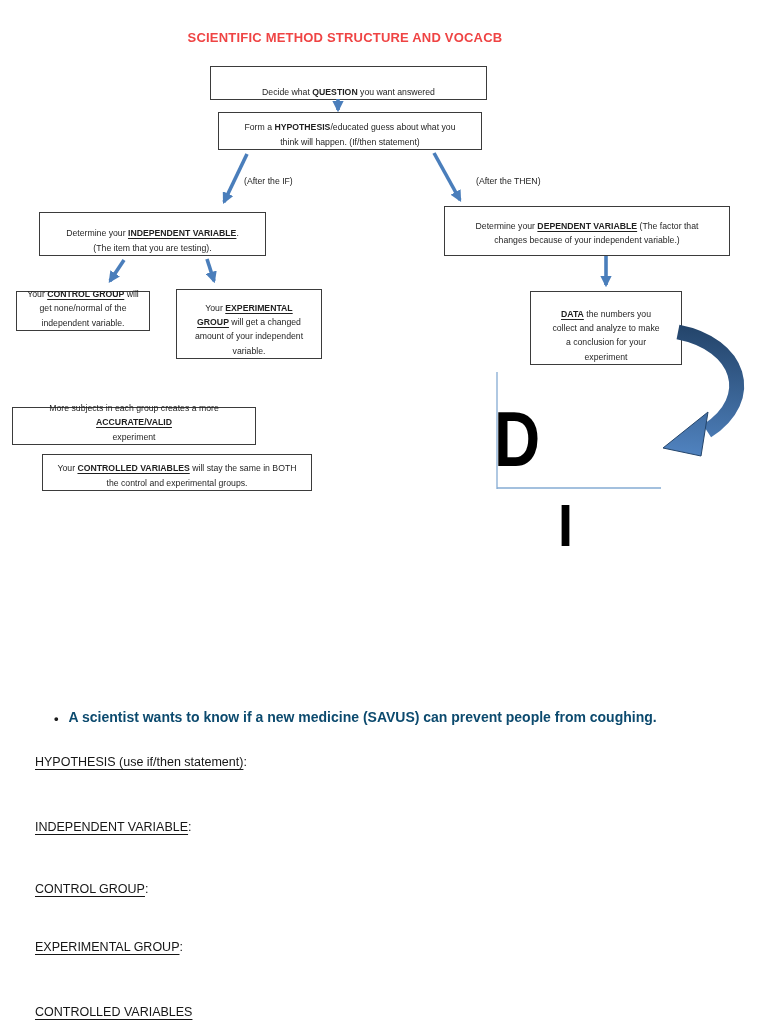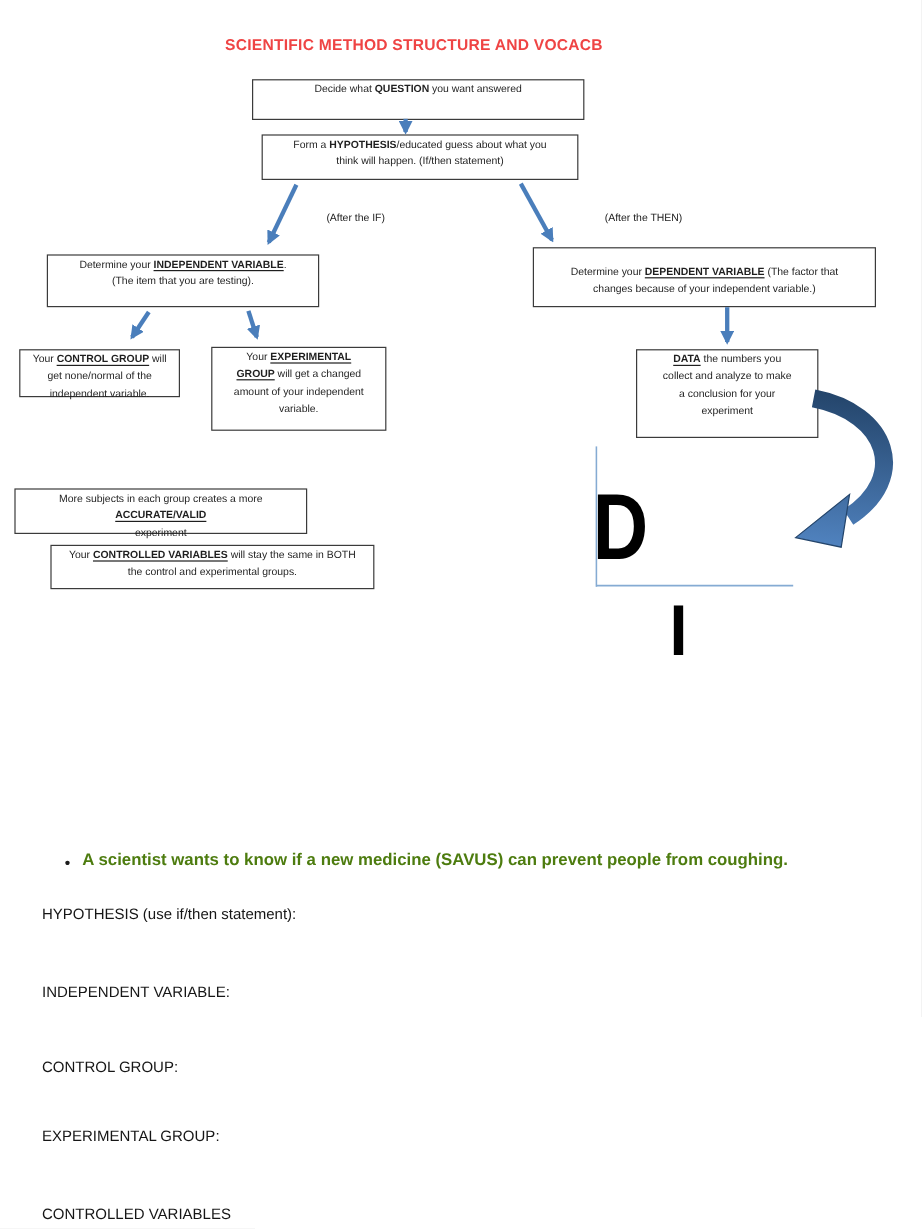--- a/index.html
+++ b/index.html
@@ -8,46 +8,46 @@
     font-family:"Liberation Sans",sans-serif;color:#1c1c1c;overflow:hidden;
     margin:0 auto;
   }
   .title{
     position:absolute;left:0;top:30px;width:690px;text-align:center;
     font-size:13px;font-weight:bold;color:#ef4444;letter-spacing:.2px;
   }
   svg.overlay{position:absolute;left:0;top:0;z-index:3;pointer-events:none;}
   .fbox{
     position:absolute;box-sizing:border-box;border:1.6px solid #3b3b3b;background:#fff;
-    display:flex;align-items:flex-start;justify-content:center;text-align:center;
+    display:flex;align-items:flex-end;justify-content:center;text-align:center;
     font-size:8.7px;line-height:1.65;white-space:pre-line;z-index:2;color:#1f1f1f;
   }
   .fbox b{font-weight:bold;}
   .fbox b.u{text-decoration:underline;text-underline-offset:2px;}
   .box-question{left:210px;top:66px;width:277px;height:34px;}
   .box-hypothesis{left:218px;top:112px;width:264px;height:38px;}
   .box-independent{left:39px;top:212px;width:227px;height:44px;}
   .box-dependent{left:444px;top:206px;width:286px;height:50px;align-items:center;padding-top:4px;}
   .box-control{left:16px;top:291px;width:134px;height:40px;}
   .box-experimental{left:176px;top:289px;width:146px;height:70px;}
   .box-data{left:530px;top:291px;width:152px;height:74px;}
   .box-accurate{left:12px;top:407px;width:244px;height:38px;padding:0 10px;}
   .box-controlled{left:42px;top:454px;width:270px;height:37px;padding:0 3px;}
-  .branch-label{position:absolute;font-size:8.7px;color:#222;z-index:2;margin-left:28px;}
+  .branch-label{position:absolute;font-size:8.7px;color:#222;z-index:2;}
   .label-after-if{left:244px;top:176px;}
   .label-after-then{left:476px;top:176px;}
   .big-letter{position:absolute;font-weight:bold;color:#000;line-height:1;z-index:2;transform-origin:left top;}
   .big-d{left:494px;top:400px;font-size:78px;transform:scaleX(.82);}
   .big-i{left:558px;top:496px;font-size:60px;transform:scaleX(.9);}
   .ws-instructions{position:absolute;left:35px;top:648px;font-size:10.5px;font-weight:bold;white-space:nowrap;color:#161616;}
   .ws-bullet-row{position:absolute;left:54px;top:708px;white-space:nowrap;}
   .ws-bullet{display:inline-block;font-size:13px;font-weight:bold;vertical-align:top;margin-top:3px;}
-  .ws-scenario{display:inline-block;margin-left:10px;font-size:14px;font-weight:bold;color:#4d7c0f;}
+  .ws-scenario{display:inline-block;margin-left:10px;font-size:14px;font-weight:bold;color:#0c4a6e;}
   .ws-field{position:absolute;left:35px;font-size:12.5px;color:#161616;white-space:nowrap;}
-  .ws-field .lbl{text-underline-offset:3px;text-decoration-thickness:1.2px;text-align:center;}
+  .ws-field .lbl{text-decoration:underline;text-underline-offset:3px;text-decoration-thickness:1.2px;text-align:center;}
   .f-hypothesis{top:755px;}
   .f-independent{top:820px;}
   .f-control{top:882px;}
   .f-experimental{top:940px;}
   .f-controlled{top:1005px;}
 </style>
 </head>
 <body>
 
 <div class="page">

